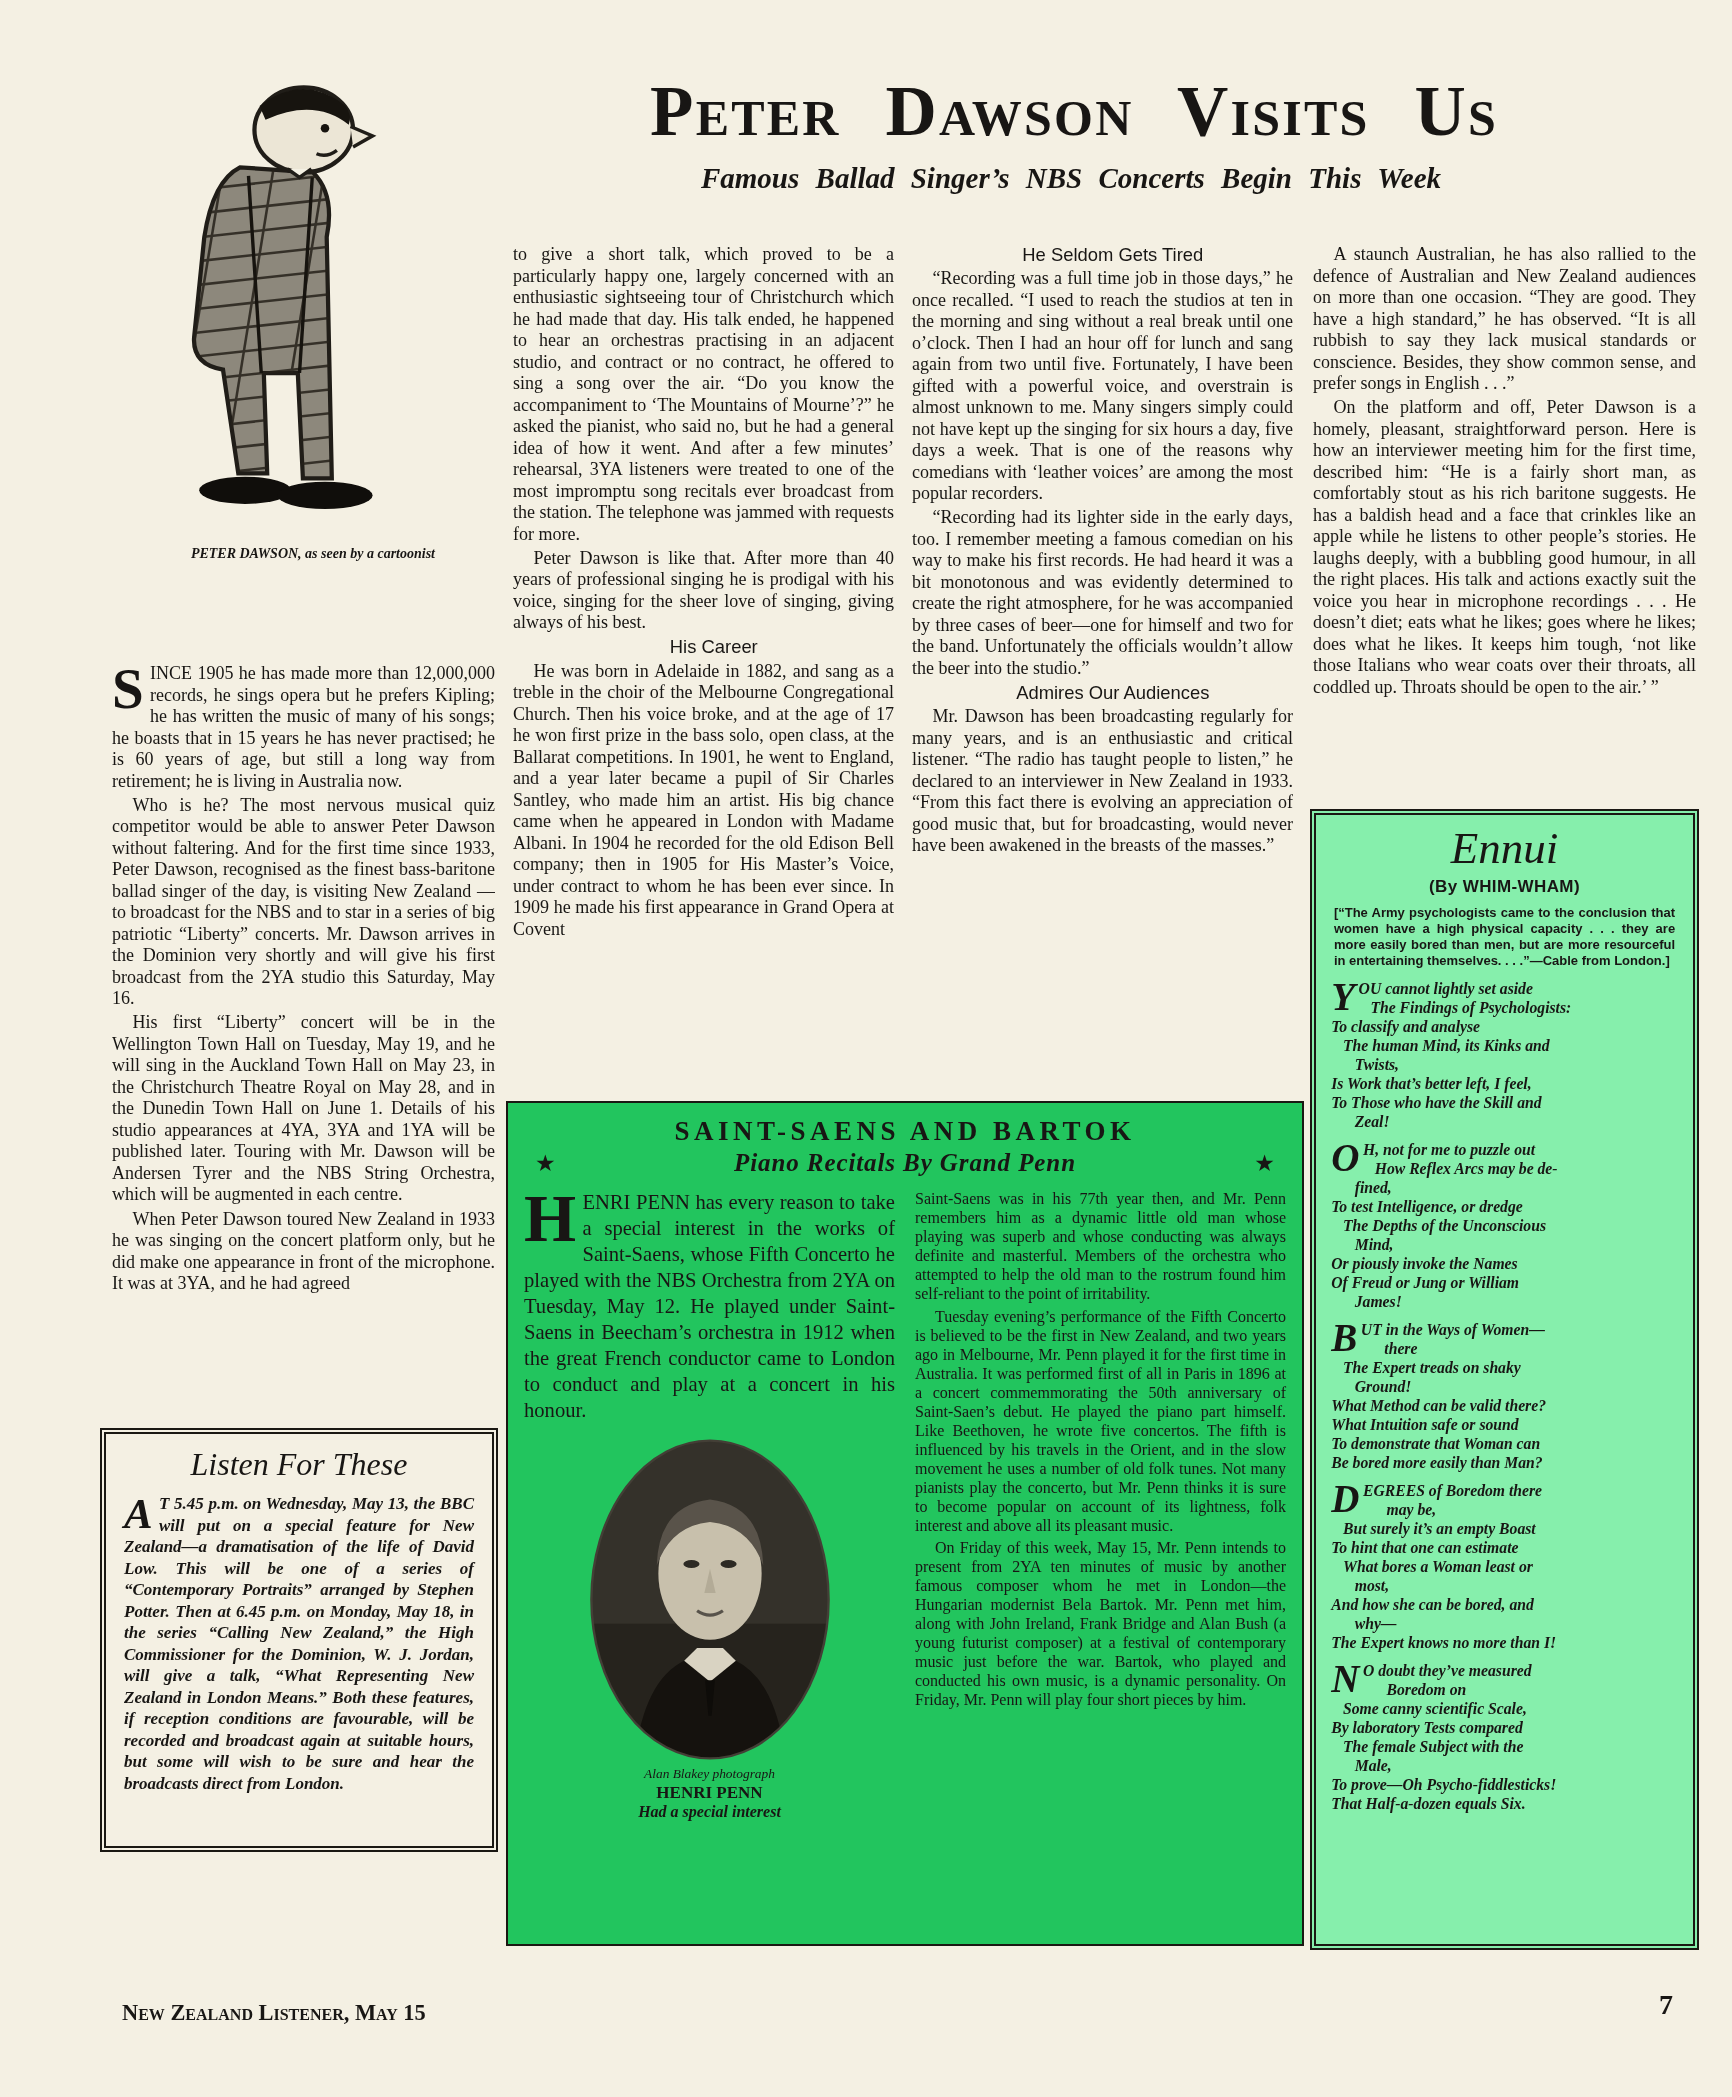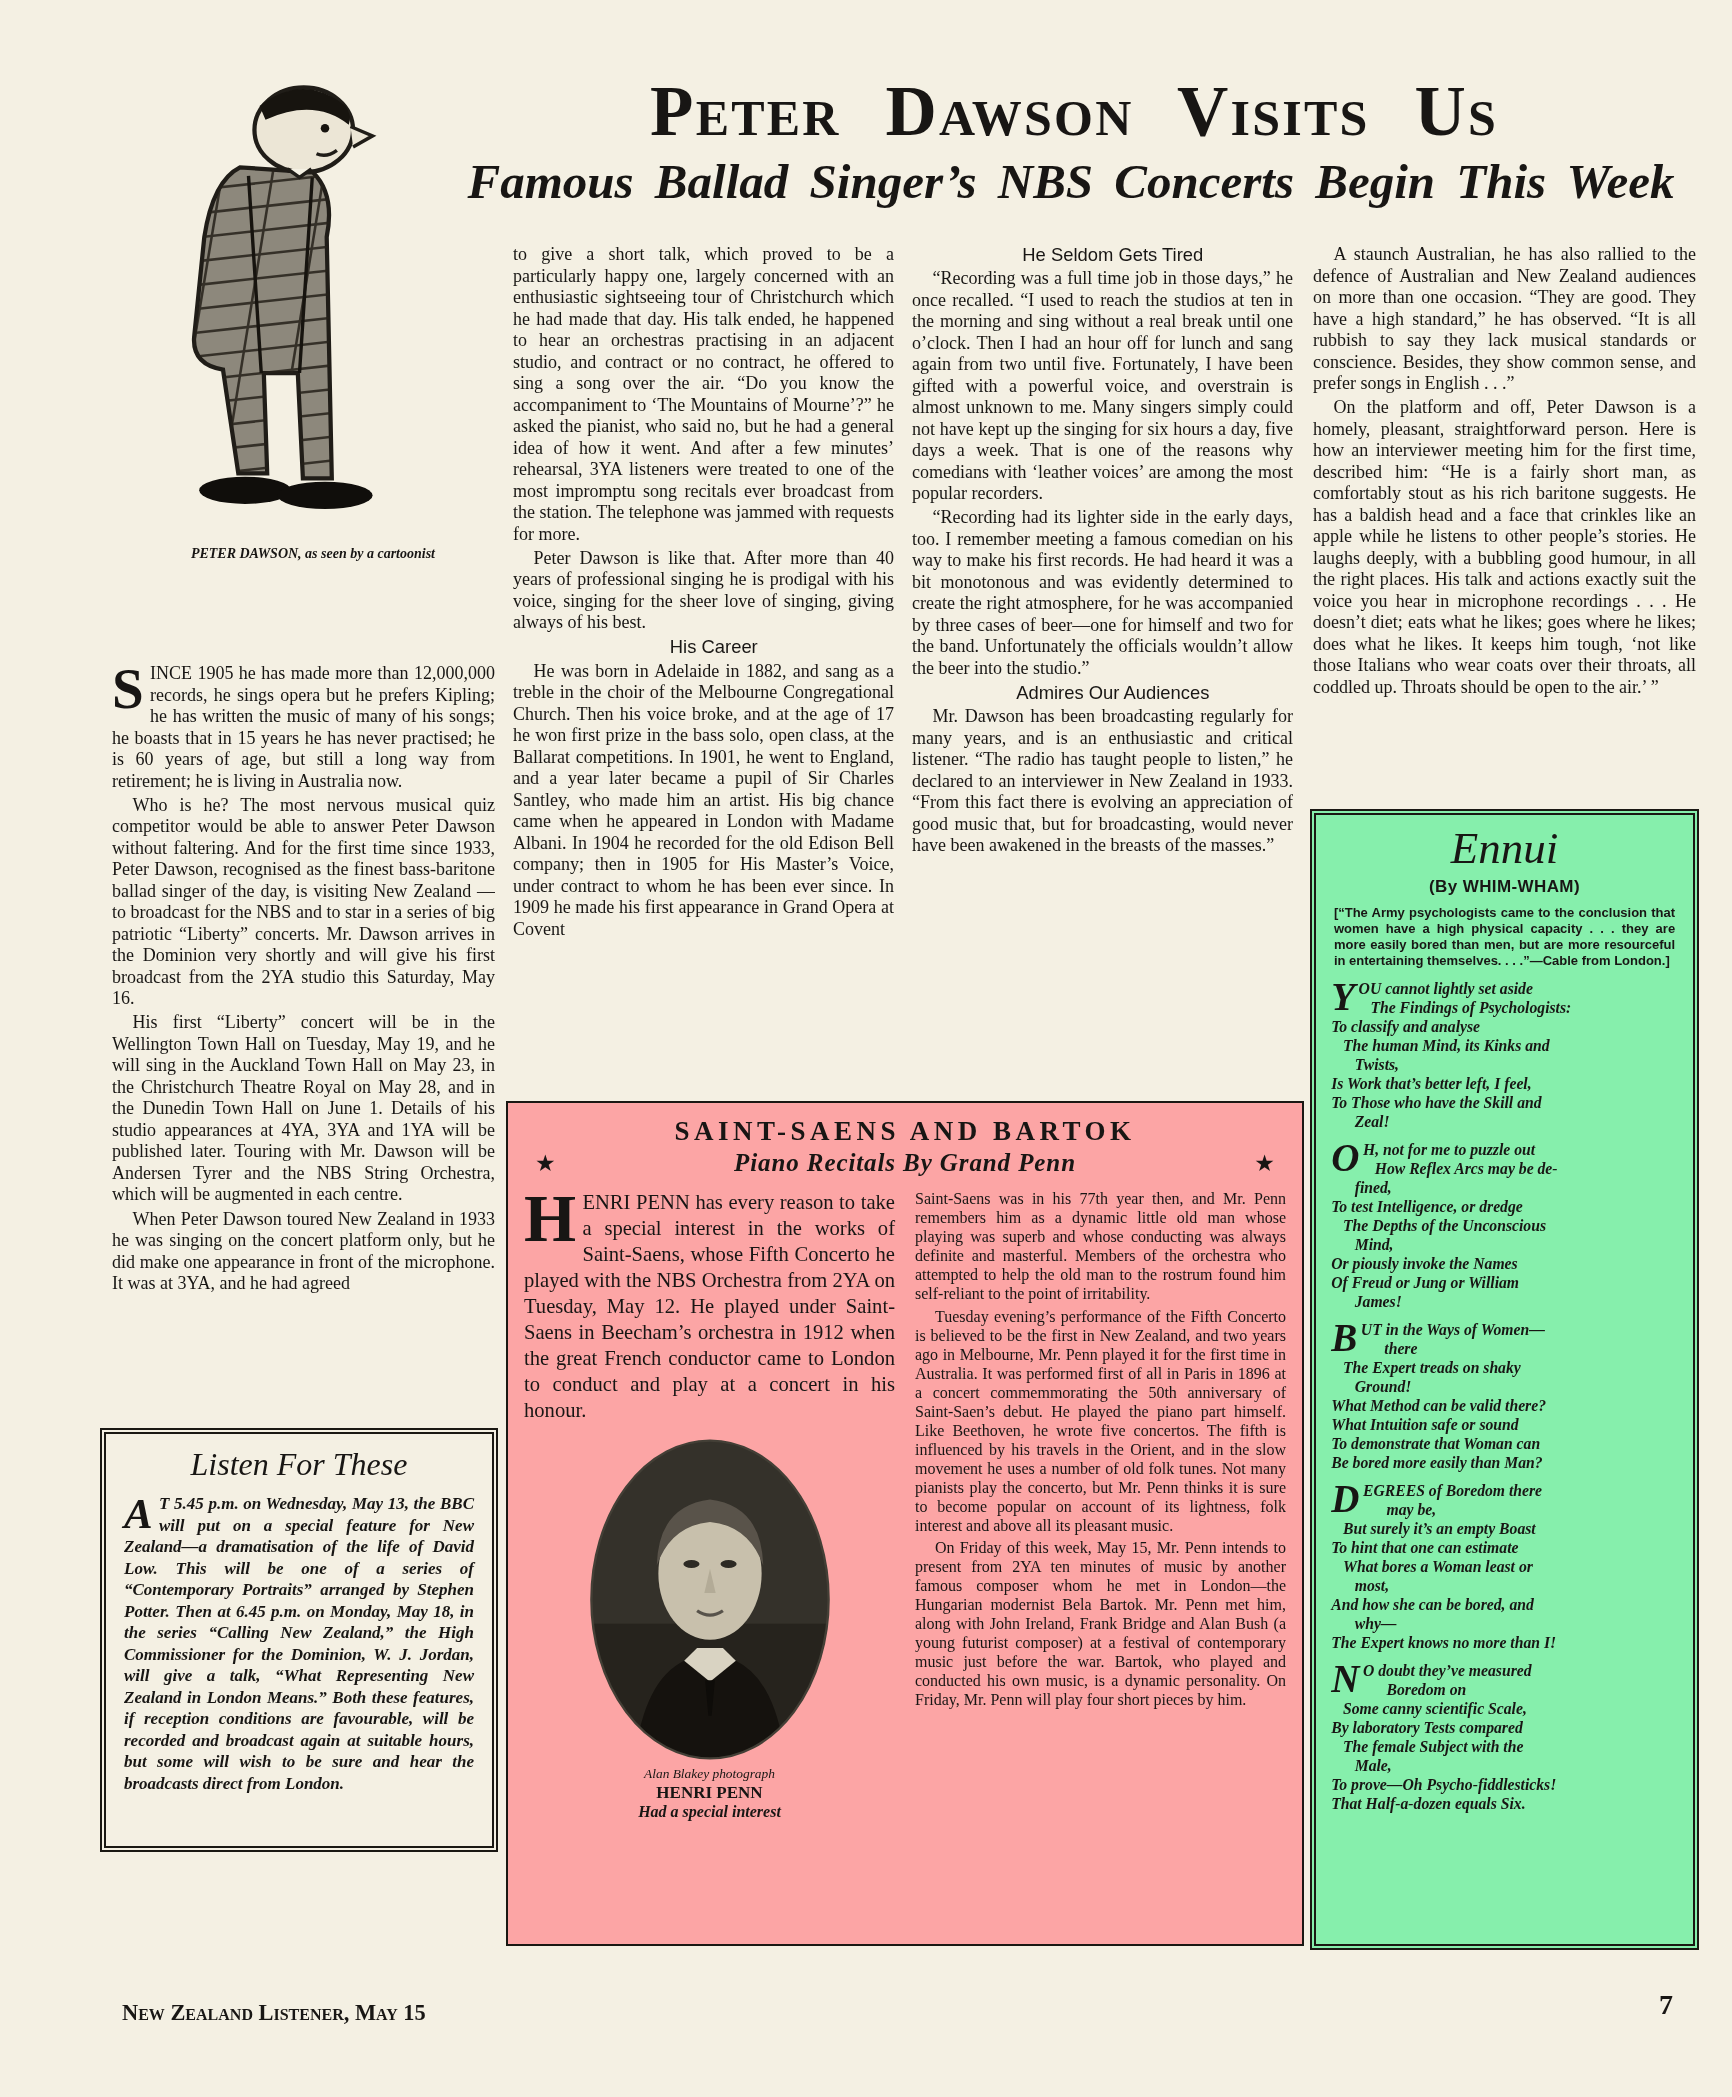--- a/index.html
+++ b/index.html
@@ -9,23 +9,23 @@
     font-family:"Liberation Serif","DejaVu Serif",serif;
     color:#181614; overflow:hidden;
   }
   
   .headline {
     position:absolute; left:462px; top:74px; width:1224px;
     text-align:center; font-weight:bold; font-variant:small-caps;
     font-size:71px; line-height:1.05; letter-spacing:2.2px; word-spacing:25px;
   }
   .subtitle {
-    position:absolute; left:448px; top:153px; width:1246px;
+    position:absolute; left:448px; top:162px; width:1246px;
     text-align:center; font-weight:bold; font-style:italic;
-    font-size:49px; word-spacing:9px;
+    font-size:29px; word-spacing:9px;
   }
   
   .cartoon-wrap { position:absolute; left:112px; top:67px; width:341px; }
   .cartoon-wrap svg { display:block; margin:0 auto; }
   .cartoon-caption {
     margin-top:1px; text-align:right; font-style:italic; font-weight:bold;
     font-size:14px; line-height:20px; padding:0 18px;
   }
   
   .col {
@@ -44,21 +44,21 @@
     margin:10px 0 6.3px 0; text-indent:0;
   }
   .dropcap {
     float:left; font-weight:bold; font-size:57px; line-height:45px;
     padding:2.7px 6.3px 0 0;
   }
   
   .ss-box {
     position:absolute; left:506px; top:1101px; width:798px; height:845px;
     border:2.7px solid #1a1813; box-sizing:border-box; overflow:hidden;
-    background:#fca5a5;
+    background:#22c55e;
   }
   .ss-title {
     text-align:center; font-weight:bold; font-size:27px; letter-spacing:4.5px;
     margin:12.6px 9px 2.7px 9px;
   }
   .ss-subrow { display:flex; align-items:center; justify-content:space-between; padding:0 27px; }
   .ss-star { font-size:23px; }
   .ss-subtitle {
     text-align:center; font-weight:bold; font-style:italic; font-size:25px;
     letter-spacing:0.9px;

